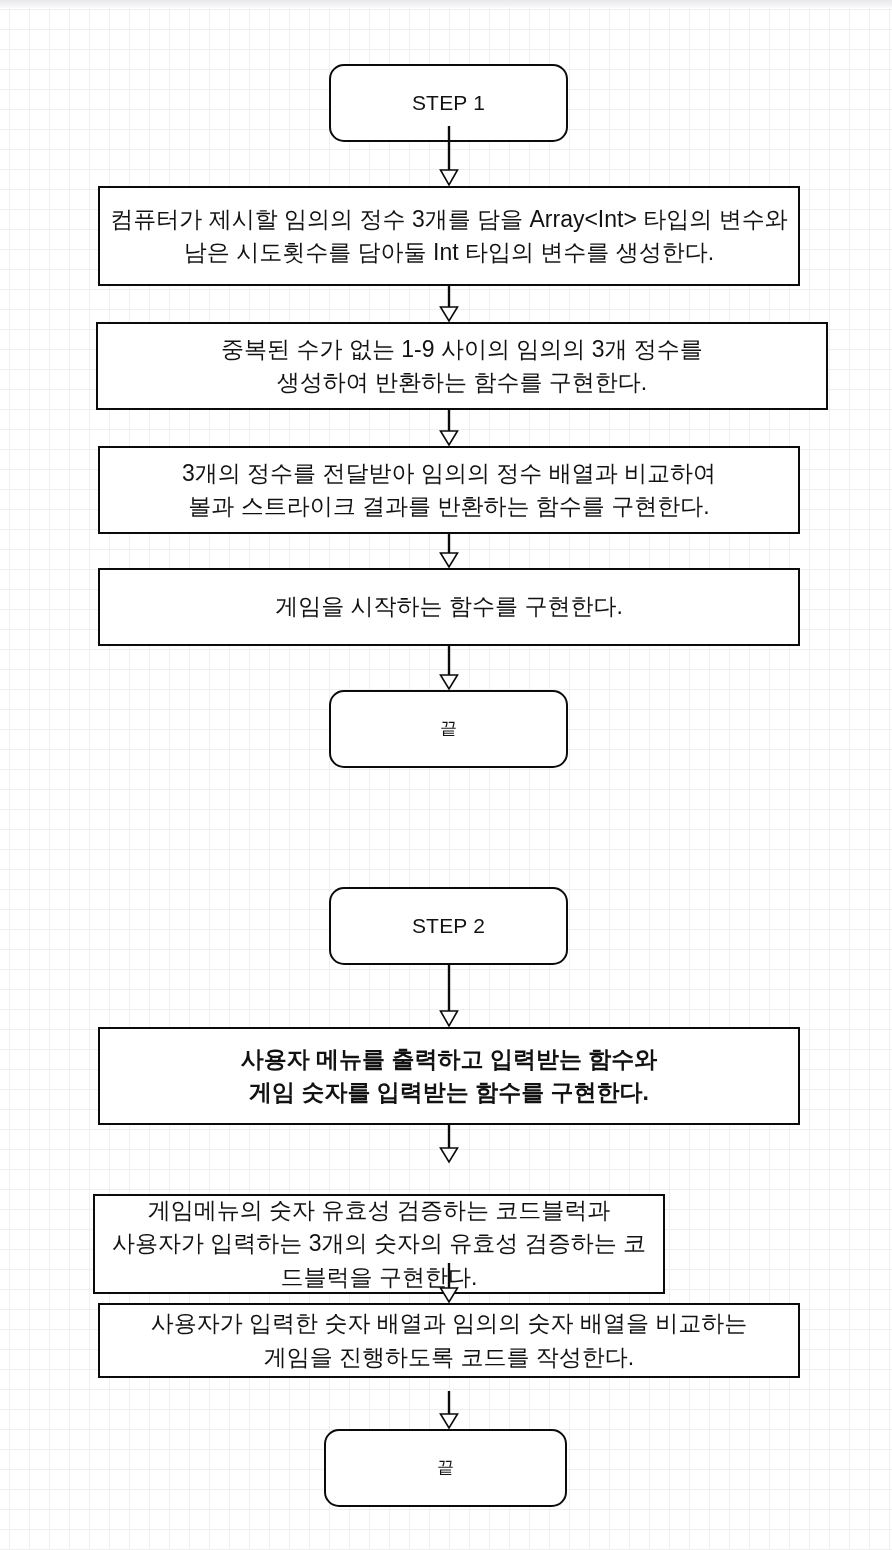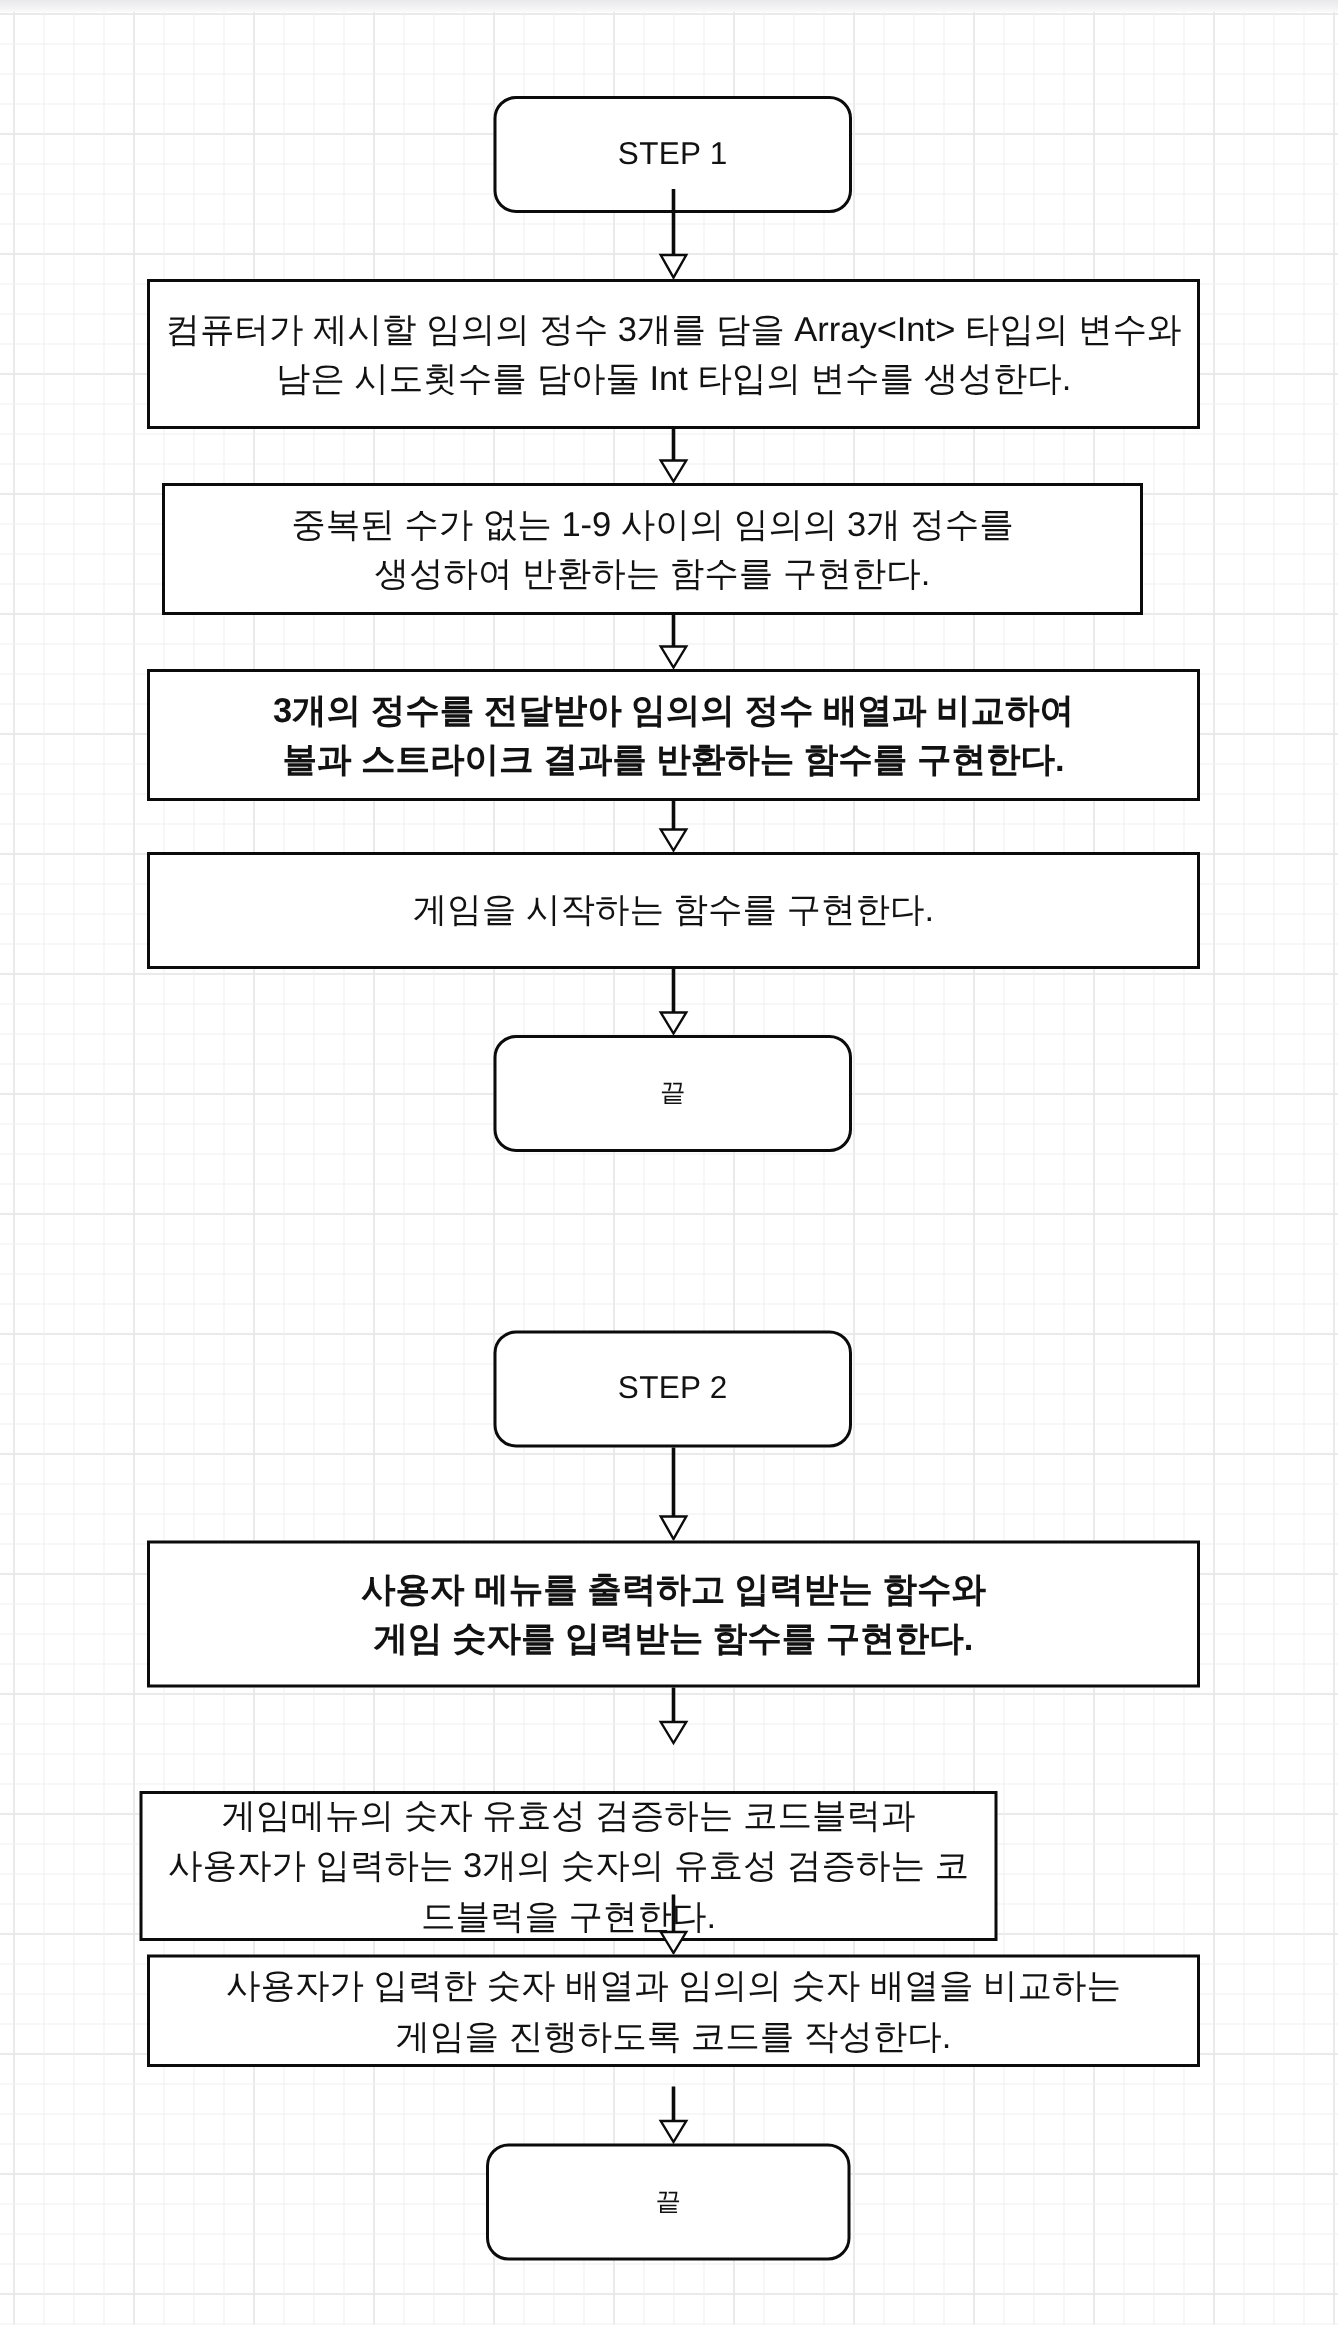--- a/index.html
+++ b/index.html
@@ -115,33 +115,33 @@
 남은 시도횟수를 담아둘 Int 타입의 변수를 생성한다.</span>
   </div>
 
   <div class="connector" style="left:438px; top:286px; width:22px; height:36px;">
     <svg width="22" height="36" viewBox="0 0 22 36">
       <line x1="11" y1="0" x2="11" y2="21" stroke="#0b0b0b" stroke-width="2.4"></line>
       <polygon points="2.5,21 19.5,21 11,35" fill="#ffffff" stroke="#0b0b0b" stroke-width="1.6"></polygon>
     </svg>
   </div>
 
-  <div class="node" style="left:108px; top:322px; width:654px; height:88px;">
+  <div class="node" style="left:96px; top:322px; width:732px; height:88px;">
     <span class="node-text proc-text">중복된 수가 없는 1-9 사이의 임의의 3개 정수를
 생성하여 반환하는 함수를 구현한다.</span>
   </div>
 
   <div class="connector" style="left:438px; top:410px; width:22px; height:36px;">
     <svg width="22" height="36" viewBox="0 0 22 36">
       <line x1="11" y1="0" x2="11" y2="21" stroke="#0b0b0b" stroke-width="2.4"></line>
       <polygon points="2.5,21 19.5,21 11,35" fill="#ffffff" stroke="#0b0b0b" stroke-width="1.6"></polygon>
     </svg>
   </div>
 
-  <div class="node" style="left:98px; top:446px; width:702px; height:88px;font-weight:bold;">
+  <div class="node" style="left:98px; top:446px; width:702px; height:88px;">
     <span class="node-text proc-text">3개의 정수를 전달받아 임의의 정수 배열과 비교하여
 볼과 스트라이크 결과를 반환하는 함수를 구현한다.</span>
   </div>
 
   <div class="connector" style="left:438px; top:534px; width:22px; height:34px;">
     <svg width="22" height="34" viewBox="0 0 22 34">
       <line x1="11" y1="0" x2="11" y2="19" stroke="#0b0b0b" stroke-width="2.4"></line>
       <polygon points="2.5,19 19.5,19 11,33" fill="#ffffff" stroke="#0b0b0b" stroke-width="1.6"></polygon>
     </svg>
   </div>

